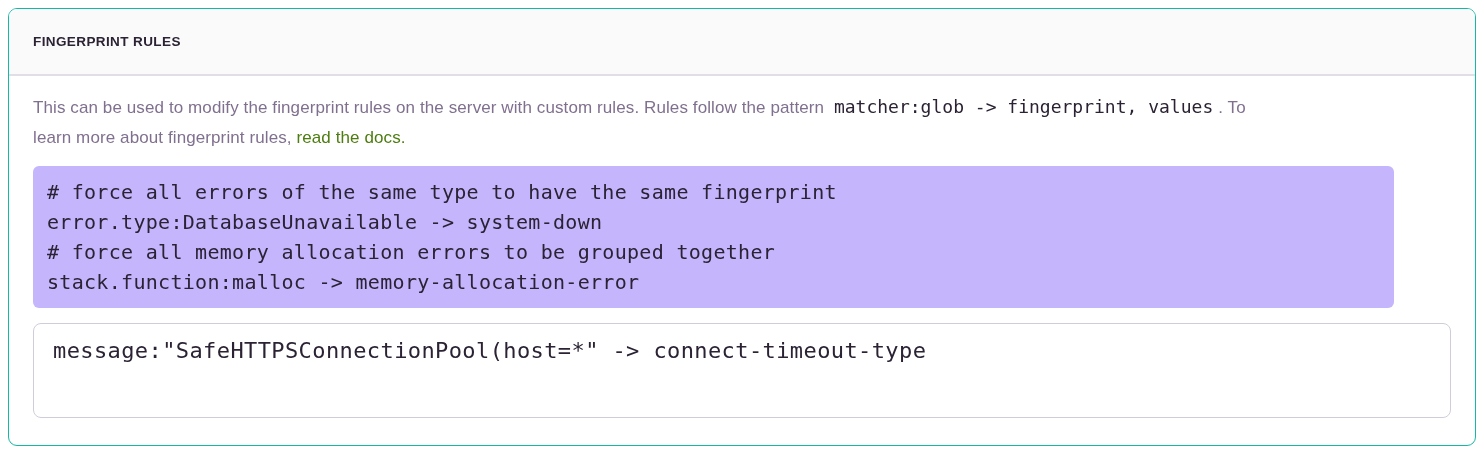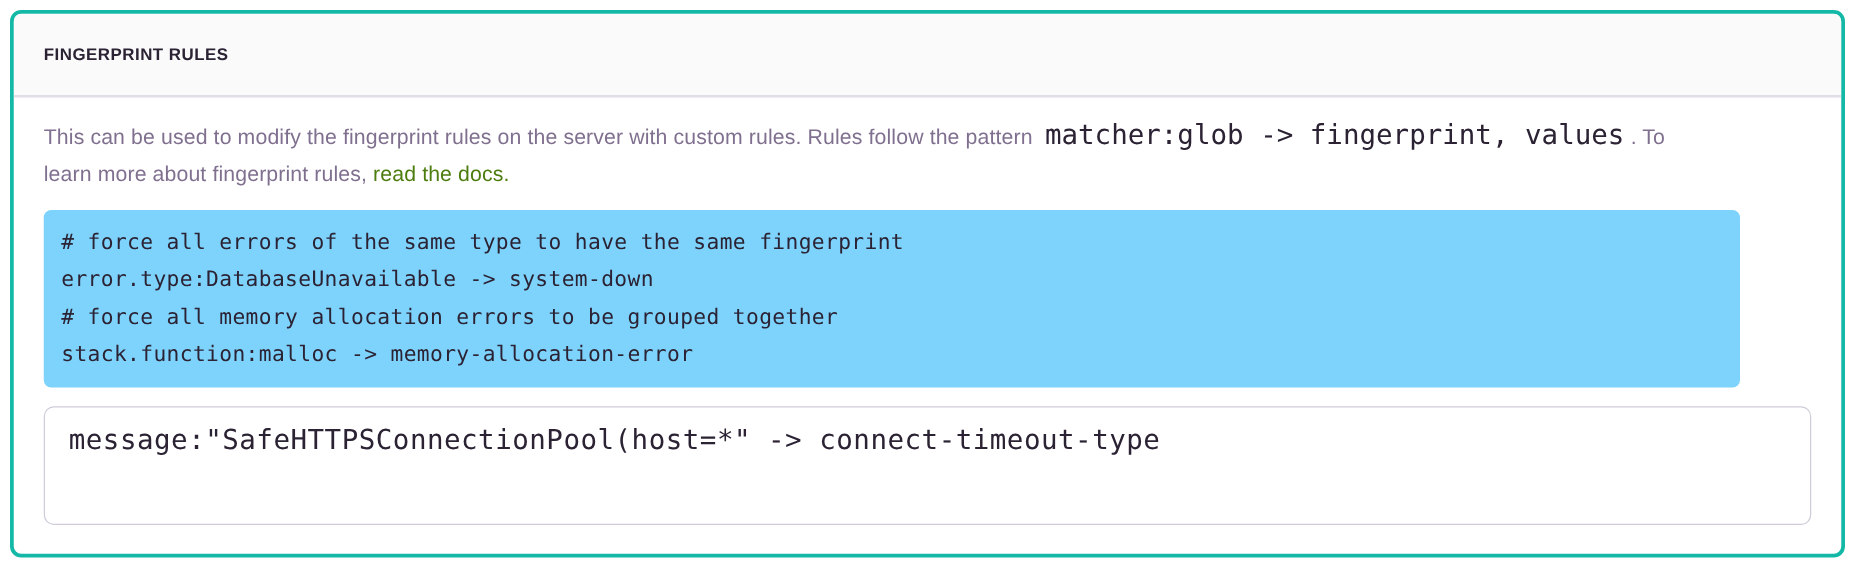--- a/index.html
+++ b/index.html
@@ -12,21 +12,21 @@
     height: 454px;
     overflow: hidden;
   }
   .panel {
     position: absolute;
     left: 8px;
     top: 8px;
     width: 1468px;
     height: 438px;
     background: #ffffff;
-    border: 3px solid #14b8a6;
+    border: 1px solid #14b8a6;
     border-radius: 9px;
     overflow: hidden;
   }
   .panel-header {
     height: 67px;
     background: #fafafb;
     border-bottom: 2px solid #e2dee7;
     display: flex;
     align-items: center;
     padding: 0 24px;
@@ -42,37 +42,37 @@
   }
   .description {
     margin: 0 0 13px 0;
     font-size: 17px;
     line-height: 30px;
     letter-spacing: 0.1px;
     color: #80708f;
   }
   .inline-code {
     font-family: "DejaVu Sans Mono", "Liberation Mono", monospace;
-    font-size: 22px;
+    font-size: 18px;
     color: #2b2233;
     padding: 0 5px;
     letter-spacing: 0px;
   }
   .docs-link {
     color: #4d7c0f;
     text-decoration: none;
     cursor: pointer;
   }
   .code-example {
     margin: 0 57px 15px 0;
-    background: #7dd3fc;
+    background: #c4b5fd;
     border-radius: 6px;
     padding: 11px 14px;
     font-family: "DejaVu Sans Mono", "Liberation Mono", monospace;
-    font-size: 17px;
+    font-size: 20px;
     line-height: 30px;
     letter-spacing: 0.3px;
     color: #2b2233;
     white-space: pre;
     overflow: hidden;
   }
   .rules-textarea {
     display: block;
     width: 100%;
     height: 95px;

